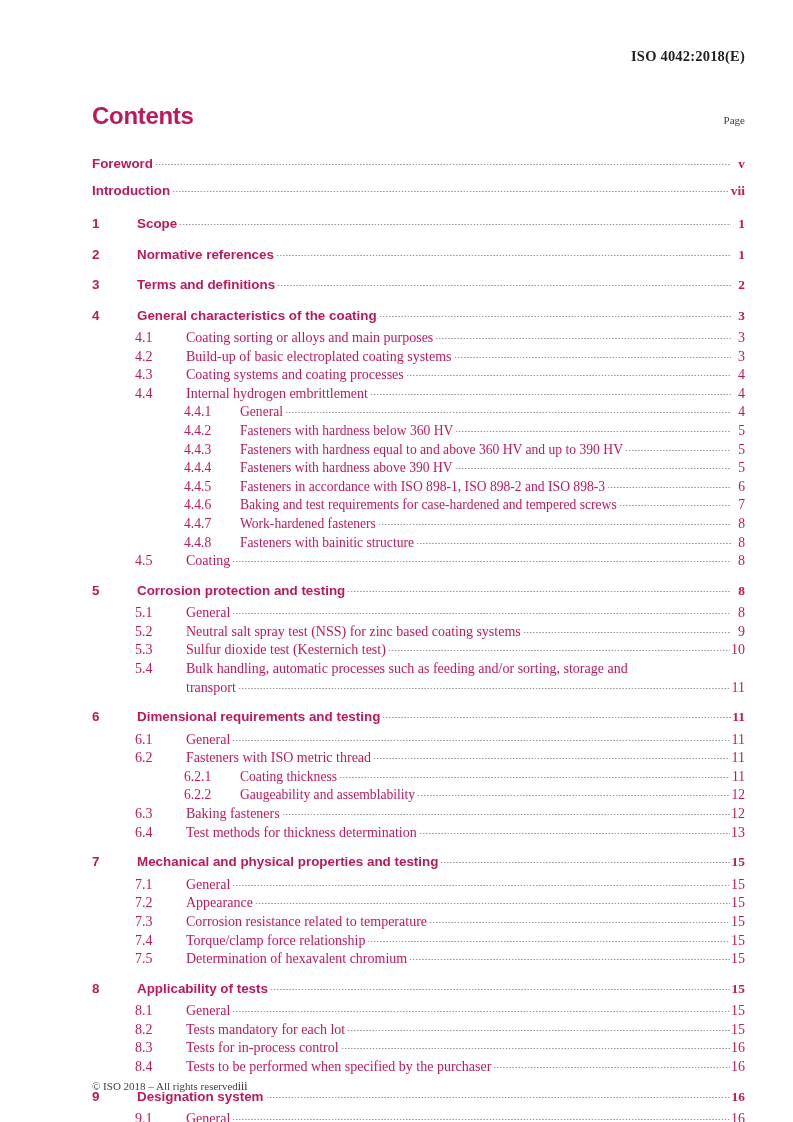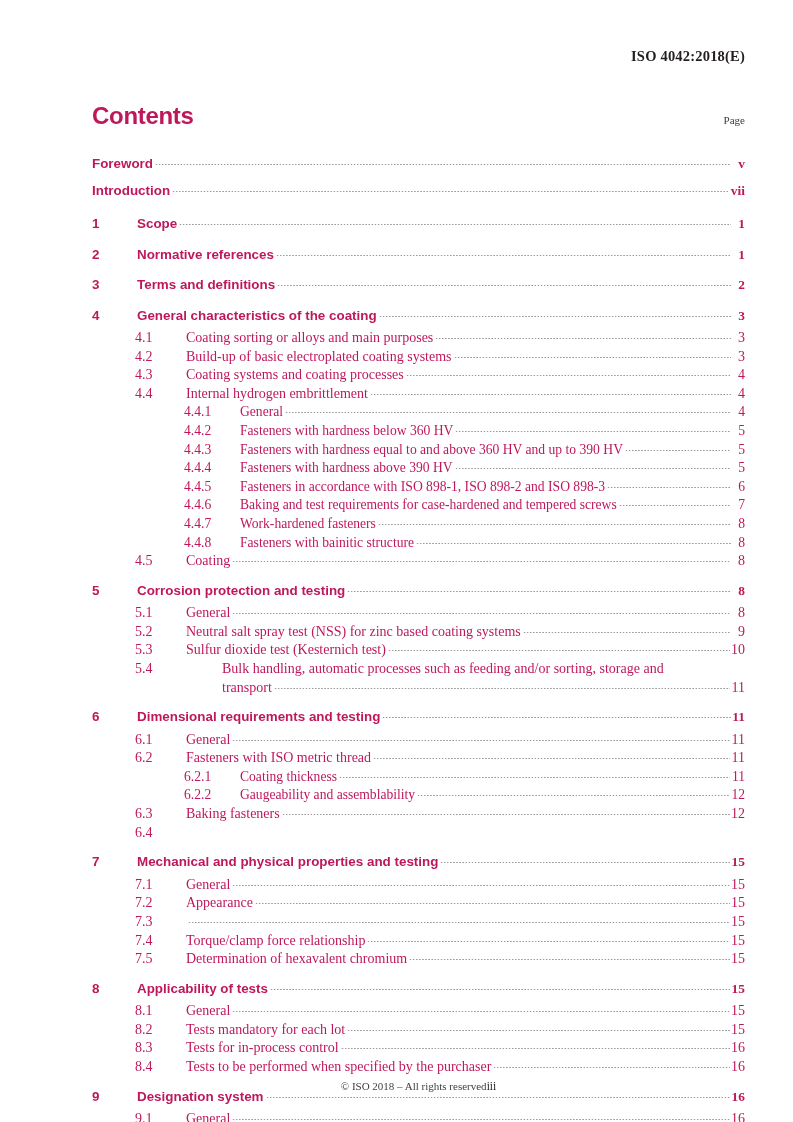--- a/index.html
+++ b/index.html
@@ -142,21 +142,21 @@
   
   .lvl-3 {
     font-family: "Liberation Serif", serif;
     font-weight: normal;
     font-size: 13.6px;
     line-height: 18.6px;
   }
   .lvl-3 .num { width: 56px; margin-left: 92px; }
 
   
-  .toc-row.wrap { flex-wrap: wrap; gap: 36px; }
+  .toc-row.wrap { flex-wrap: wrap; }
   .toc-row.wrap .body { flex-wrap: wrap; }
   .toc-row.wrap .label.line1 {
     flex: 0 0 100%;
   }
   .toc-row.wrap .label.line2 {
     flex: 0 1 auto;
     text-align: right;
   }
 
   
@@ -164,21 +164,21 @@
   .gap-before-sm { margin-top: 4px; }
 
   
   .doc-footer {
     position: absolute;
     left: 92px;
     right: 48px;
     bottom: 30px;
     display: flex;
     align-items: baseline;
-    justify-content: center;
+    justify-content: flex-start;
     font-family: "Liberation Serif", serif;
     font-size: 11px;
     color: #3f3f3f;
   }
   .doc-footer .folio {
     font-weight: normal;
     font-size: 11.5px;
     color: #231f20;
   }
 </style>
@@ -433,20 +433,25 @@
         <div class="toc-row lvl-2">
           <span class="num">6.3</span>
           <span class="body">
             <span class="label">Baking fasteners</span>
             <span class="leader"></span>
             <span class="pg">12</span>
           </span>
         </div>
         <div class="toc-row lvl-2">
           <span class="num">6.4</span>
+          <span class="body">
+            <span class="label">Test methods for thickness determination</span>
+            <span class="leader"></span>
+            <span class="pg">13</span>
+          </span>
         </div>
         <div class="toc-row lvl-1 gap-before">
           <span class="num">7</span>
           <span class="body">
             <span class="label">Mechanical and physical properties and testing</span>
             <span class="leader"></span>
             <span class="pg">15</span>
           </span>
         </div>
         <div class="toc-row lvl-2">
@@ -461,20 +466,21 @@
           <span class="num">7.2</span>
           <span class="body">
             <span class="label">Appearance</span>
             <span class="leader"></span>
             <span class="pg">15</span>
           </span>
         </div>
         <div class="toc-row lvl-2">
           <span class="num">7.3</span>
           <span class="body">
+            <span class="label">Corrosion resistance related to temperature</span>
             <span class="leader"></span>
             <span class="pg">15</span>
           </span>
         </div>
         <div class="toc-row lvl-2">
           <span class="num">7.4</span>
           <span class="body">
             <span class="label">Torque/clamp force relationship</span>
             <span class="leader"></span>
             <span class="pg">15</span>

